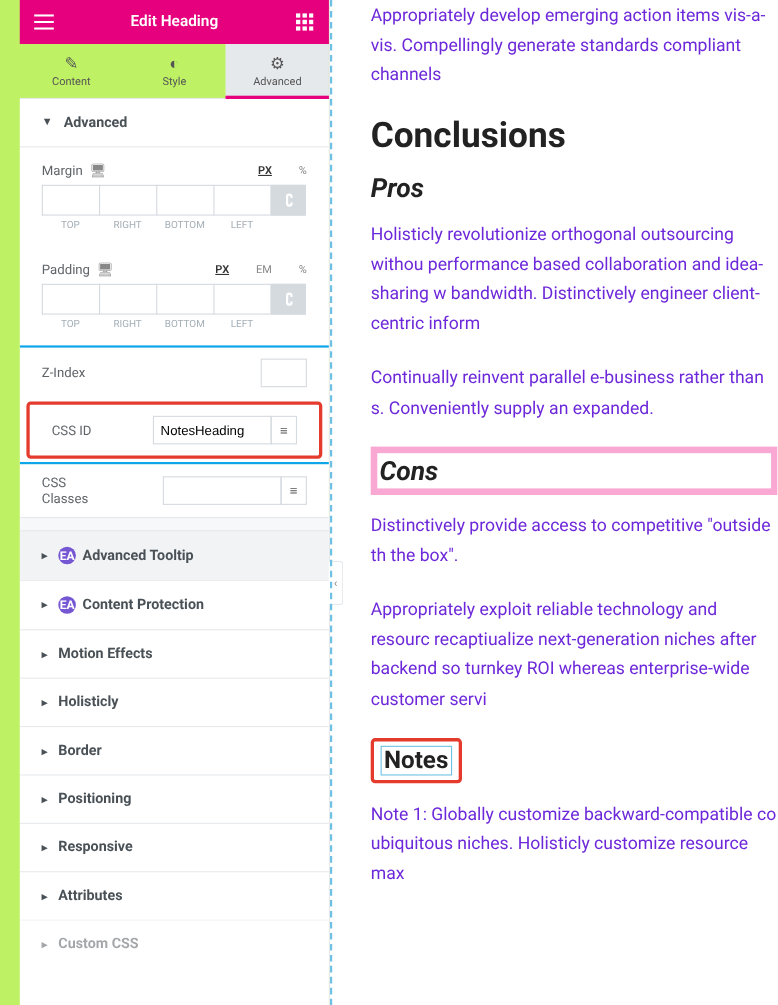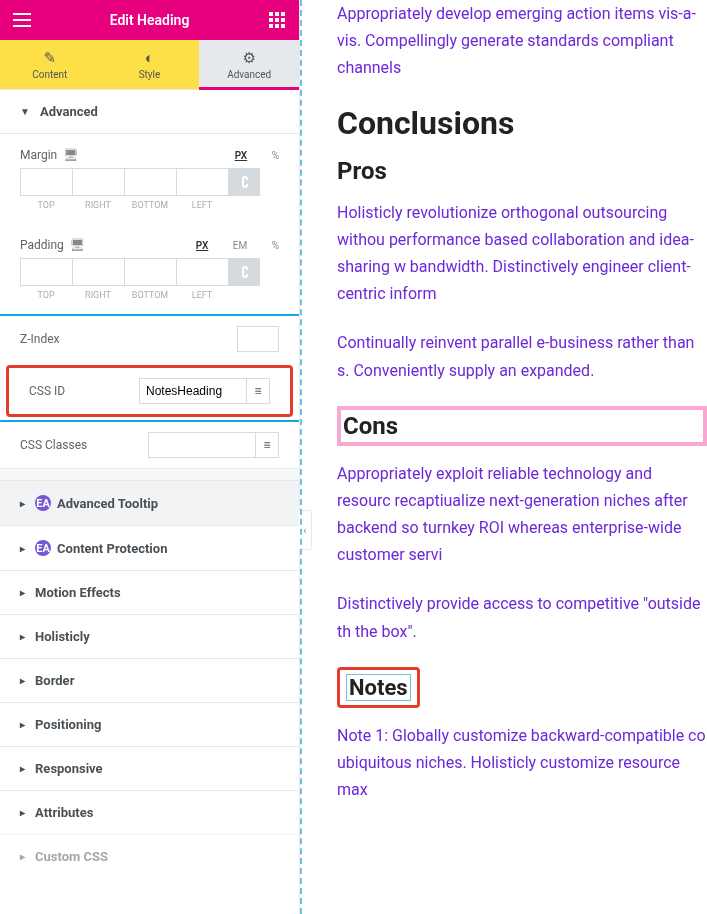--- a/index.html
+++ b/index.html
@@ -8,26 +8,27 @@
     font-size: 13px;
     color: #495157;
     width: 707px;
     height: 914px;
     overflow: hidden;
     position: relative;
     display: flex;
   }
   .sidebar {
     width: 300px;
-    background: #fde047;
+    background: #bef264;
     border-right: 1px solid #e6e9ec;
     display: flex;
     flex-direction: column;
     height: 914px;
     position: relative;
+    padding-left: 18px;
   }
   .top-bar {
     background: #e6007e;
     color: #fff;
     height: 40px;
     display: flex;
     align-items: center;
     justify-content: space-between;
     padding: 0 12px;
   }
@@ -76,22 +77,22 @@
   .ea-badge { display:inline-flex; align-items:center; justify-content:center; width:16px; height:16px; background:#7556d3; color:#fff; border-radius:50%; font-size:11px; font-weight:700; margin-right:6px; }
   .collapse-handle {
     position:absolute; right:-13px; top:510px; width:13px; height:40px; background:#fff;
     border:1px solid #e6e9ec; border-left:none; display:flex; align-items:center; justify-content:center;
     font-size:11px; color:#888; cursor:pointer; border-radius:0 3px 3px 0;
   }
   .preview { flex:1; padding:0 0 0 35px; height:914px; overflow:hidden; position:relative; border-left:2px dashed #6ec1e4; margin-left:0;}
   .preview-inner { padding-top:0; }
   .preview p { font-size:16px; line-height:1.7; color:#6d28d9; margin-bottom:22px; white-space:normal;}
   .preview h1 { font-size:32px; font-weight:700; color:#222; margin:10px 0 15px 0;}
-  .preview h2 { font-size:24px; font-weight:700; color:#222; margin:0 0 14px 0;}
-  .el-outline { border:4px solid #f9a8d4; padding:0 2px; margin-bottom:14px; display:inline-block; width:100%;}
+  .preview h2 { font-size:24px; font-weight:700; color:#222; margin:0 0 14px 0;font-style:italic;}
+  .el-outline { border:6px solid #f9a8d4; padding:0 2px; margin-bottom:14px; display:inline-block; width:100%;}
   .el-outline h2 { margin:2px 0; }
   .notes-highlight { border:3px solid #e43b2c; border-radius:4px; padding:4px 6px; display:inline-block; margin-bottom:14px;}
   .notes-highlight .el-outline { border:1px solid #6ec1e4; margin-bottom:0; }
   .notes-highlight h1 { margin:0; font-size:22px; }
   .device-icon { font-size:12px; color:#888; margin-left:6px;}
   svg { display:block; }
 </style>
 </head>
 <body>
 
@@ -277,22 +278,22 @@
 <div class="preview">
   <div class="preview-inner">
     <p>Appropriately develop emerging action items vis-a-vis. Compellingly generate standards compliant channels</p>
     <h1>Conclusions</h1>
     <h2>Pros</h2>
     <p>Holisticly revolutionize orthogonal outsourcing withou performance based collaboration and idea-sharing w bandwidth. Distinctively engineer client-centric inform</p>
     <p>Continually reinvent parallel e-business rather than s. Conveniently supply an expanded.</p>
     <div class="el-outline">
       <h2>Cons</h2>
     </div>
+    <p>Distinctively provide access to competitive "outside th the box".</p>
     <p>Appropriately exploit reliable technology and resourc recaptiualize next-generation niches after backend so turnkey ROI whereas enterprise-wide customer servi</p>
-    <p>Distinctively provide access to competitive "outside th the box".</p>
     <div class="notes-highlight">
       <div class="el-outline">
         <h1>Notes</h1>
       </div>
     </div>
     <p>Note 1:  Globally customize backward-compatible co ubiquitous niches. Holisticly customize resource max</p>
     
   </div>
 </div>
 

